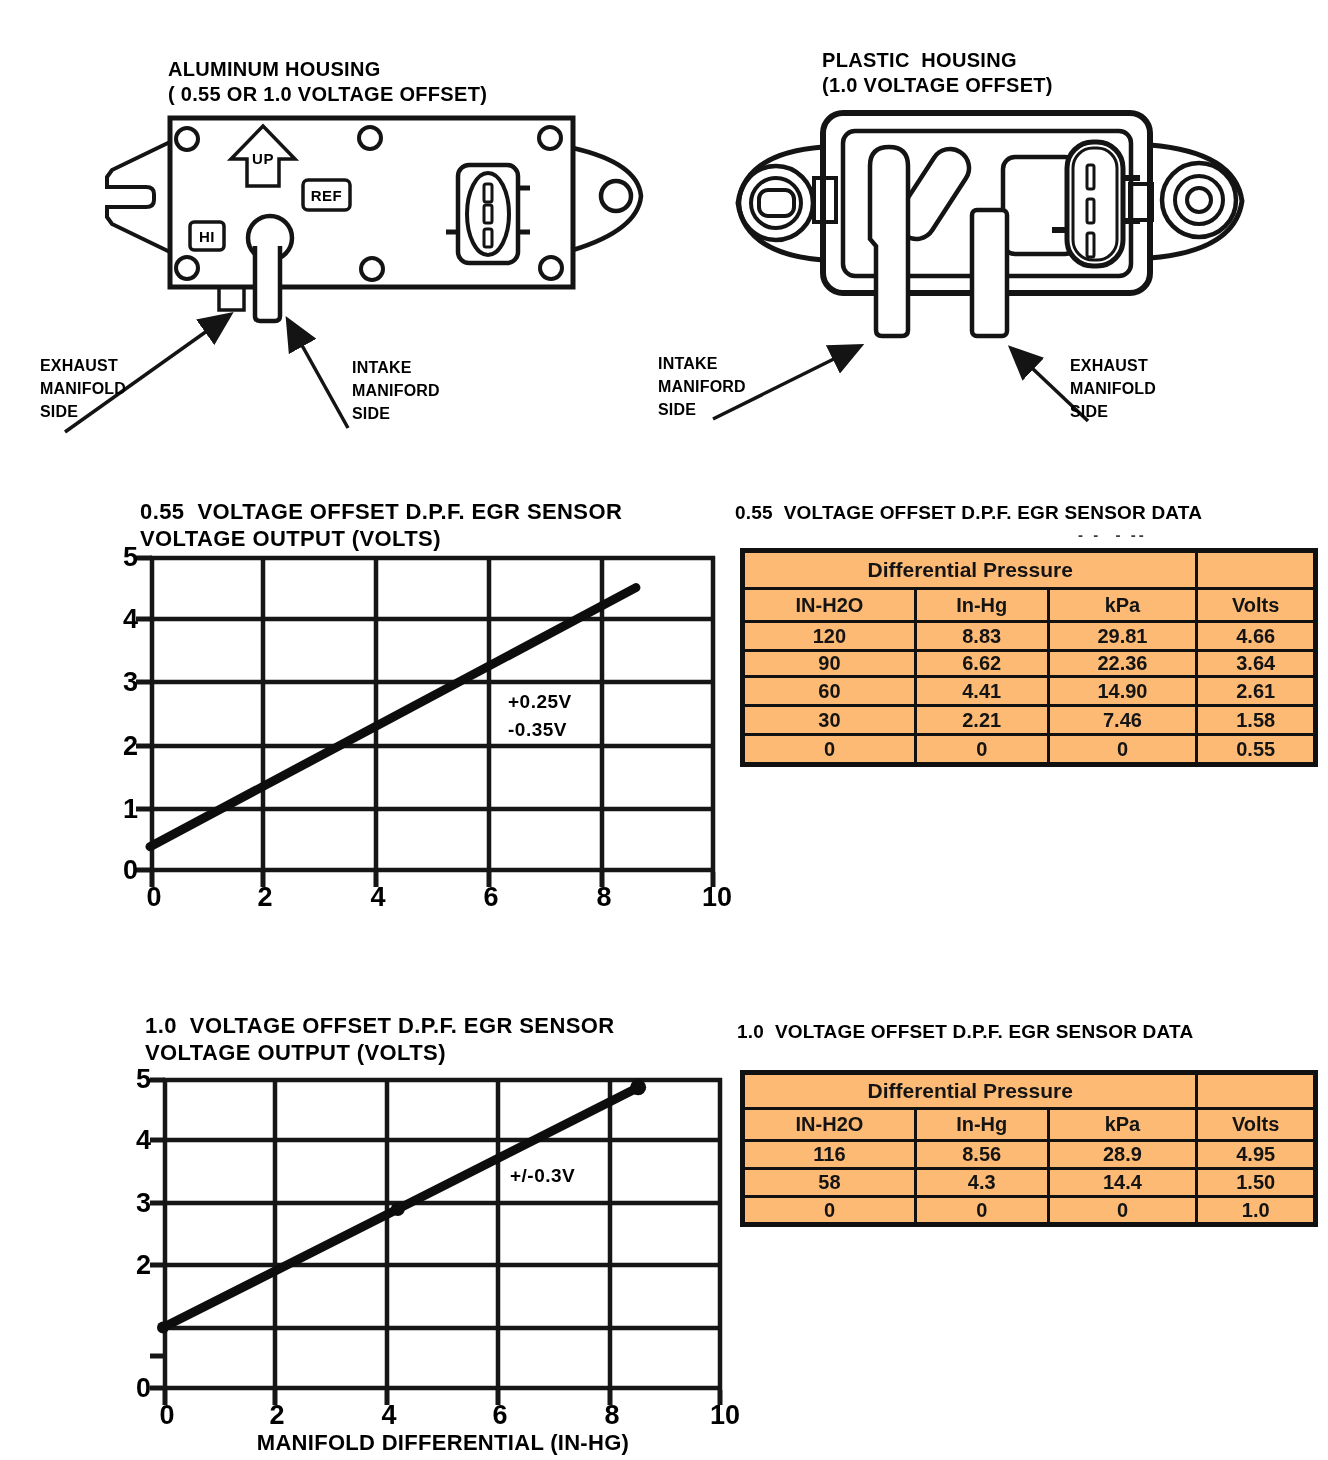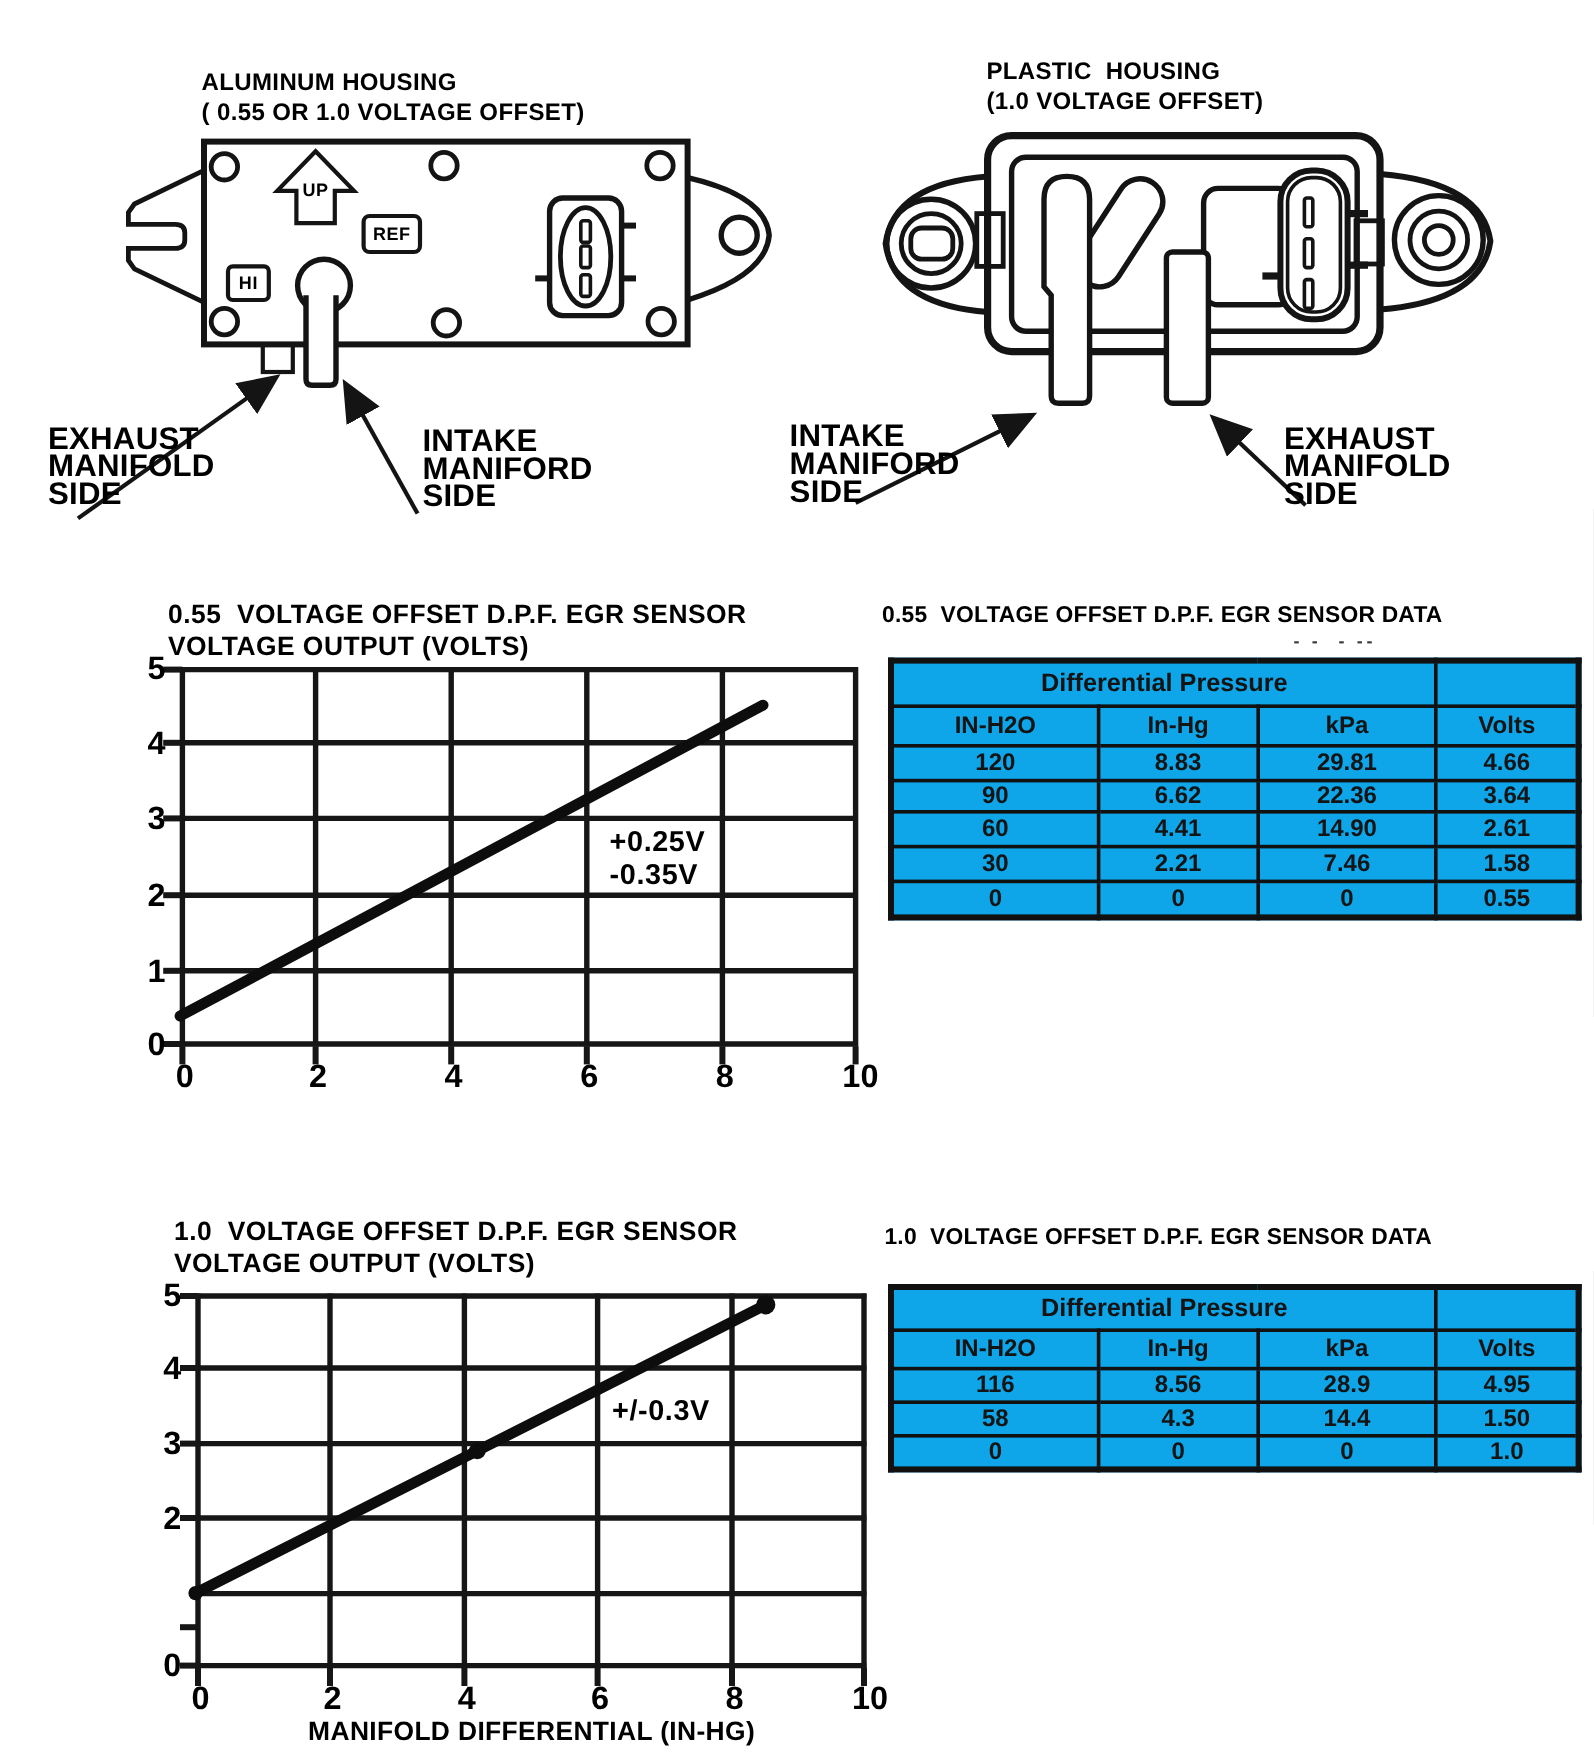--- a/index.html
+++ b/index.html
@@ -3,32 +3,32 @@
 <meta charset="utf-8">
 <style>
   html,body{margin:0;padding:0;background:#e8e8e8;}
   .page{
     position:relative;width:1328px;height:1460px;background:#ffffff;
     font-family:"Liberation Sans","DejaVu Sans",sans-serif;
     color:#141414;overflow:hidden;
   }
   .t{position:absolute;font-weight:bold;white-space:pre-wrap;color:#000000;}
   .housing-title{font-size:20px;line-height:25px;letter-spacing:.3px;}
-  .side-label{font-size:26px;line-height:23px;letter-spacing:.2px;}
+  .side-label{font-size:16px;line-height:23px;letter-spacing:.2px;}
   .chart-title{font-size:22px;line-height:27px;letter-spacing:.4px;}
   .table-title{font-size:19px;line-height:22px;letter-spacing:.2px;}
   .tick{font-size:27px;width:44px;text-align:center;line-height:30px;}
   .ytick{text-align:right;}
-  .annot{font-size:24px;line-height:28px;letter-spacing:.5px;}
+  .annot{font-size:19px;line-height:28px;letter-spacing:.5px;}
   .xaxis-label{font-size:22px;text-align:center;letter-spacing:.3px;}
   .glyph{font-size:15px;text-align:center;letter-spacing:.5px;}
   .artifact{font-size:15px;color:#3a3a3a;letter-spacing:3px;font-weight:bold;}
   svg{position:absolute;overflow:visible;}
   table.dt{border-collapse:collapse;position:absolute;table-layout:fixed;
-    background:#0ea5e9;border:5px solid #111;}
+    background:#fdba74;border:5px solid #111;}
   table.dt td,table.dt th{border:3px solid #111;text-align:center;vertical-align:middle;
     font-weight:bold;color:#141414;padding:0;overflow:hidden;}
   .dt .grp{font-size:21px;}
   .dt .colh{font-size:20px;}
   .dt .cell{font-size:20px;}
 </style>
 </head>
 <body>
 
 <div class="page">

